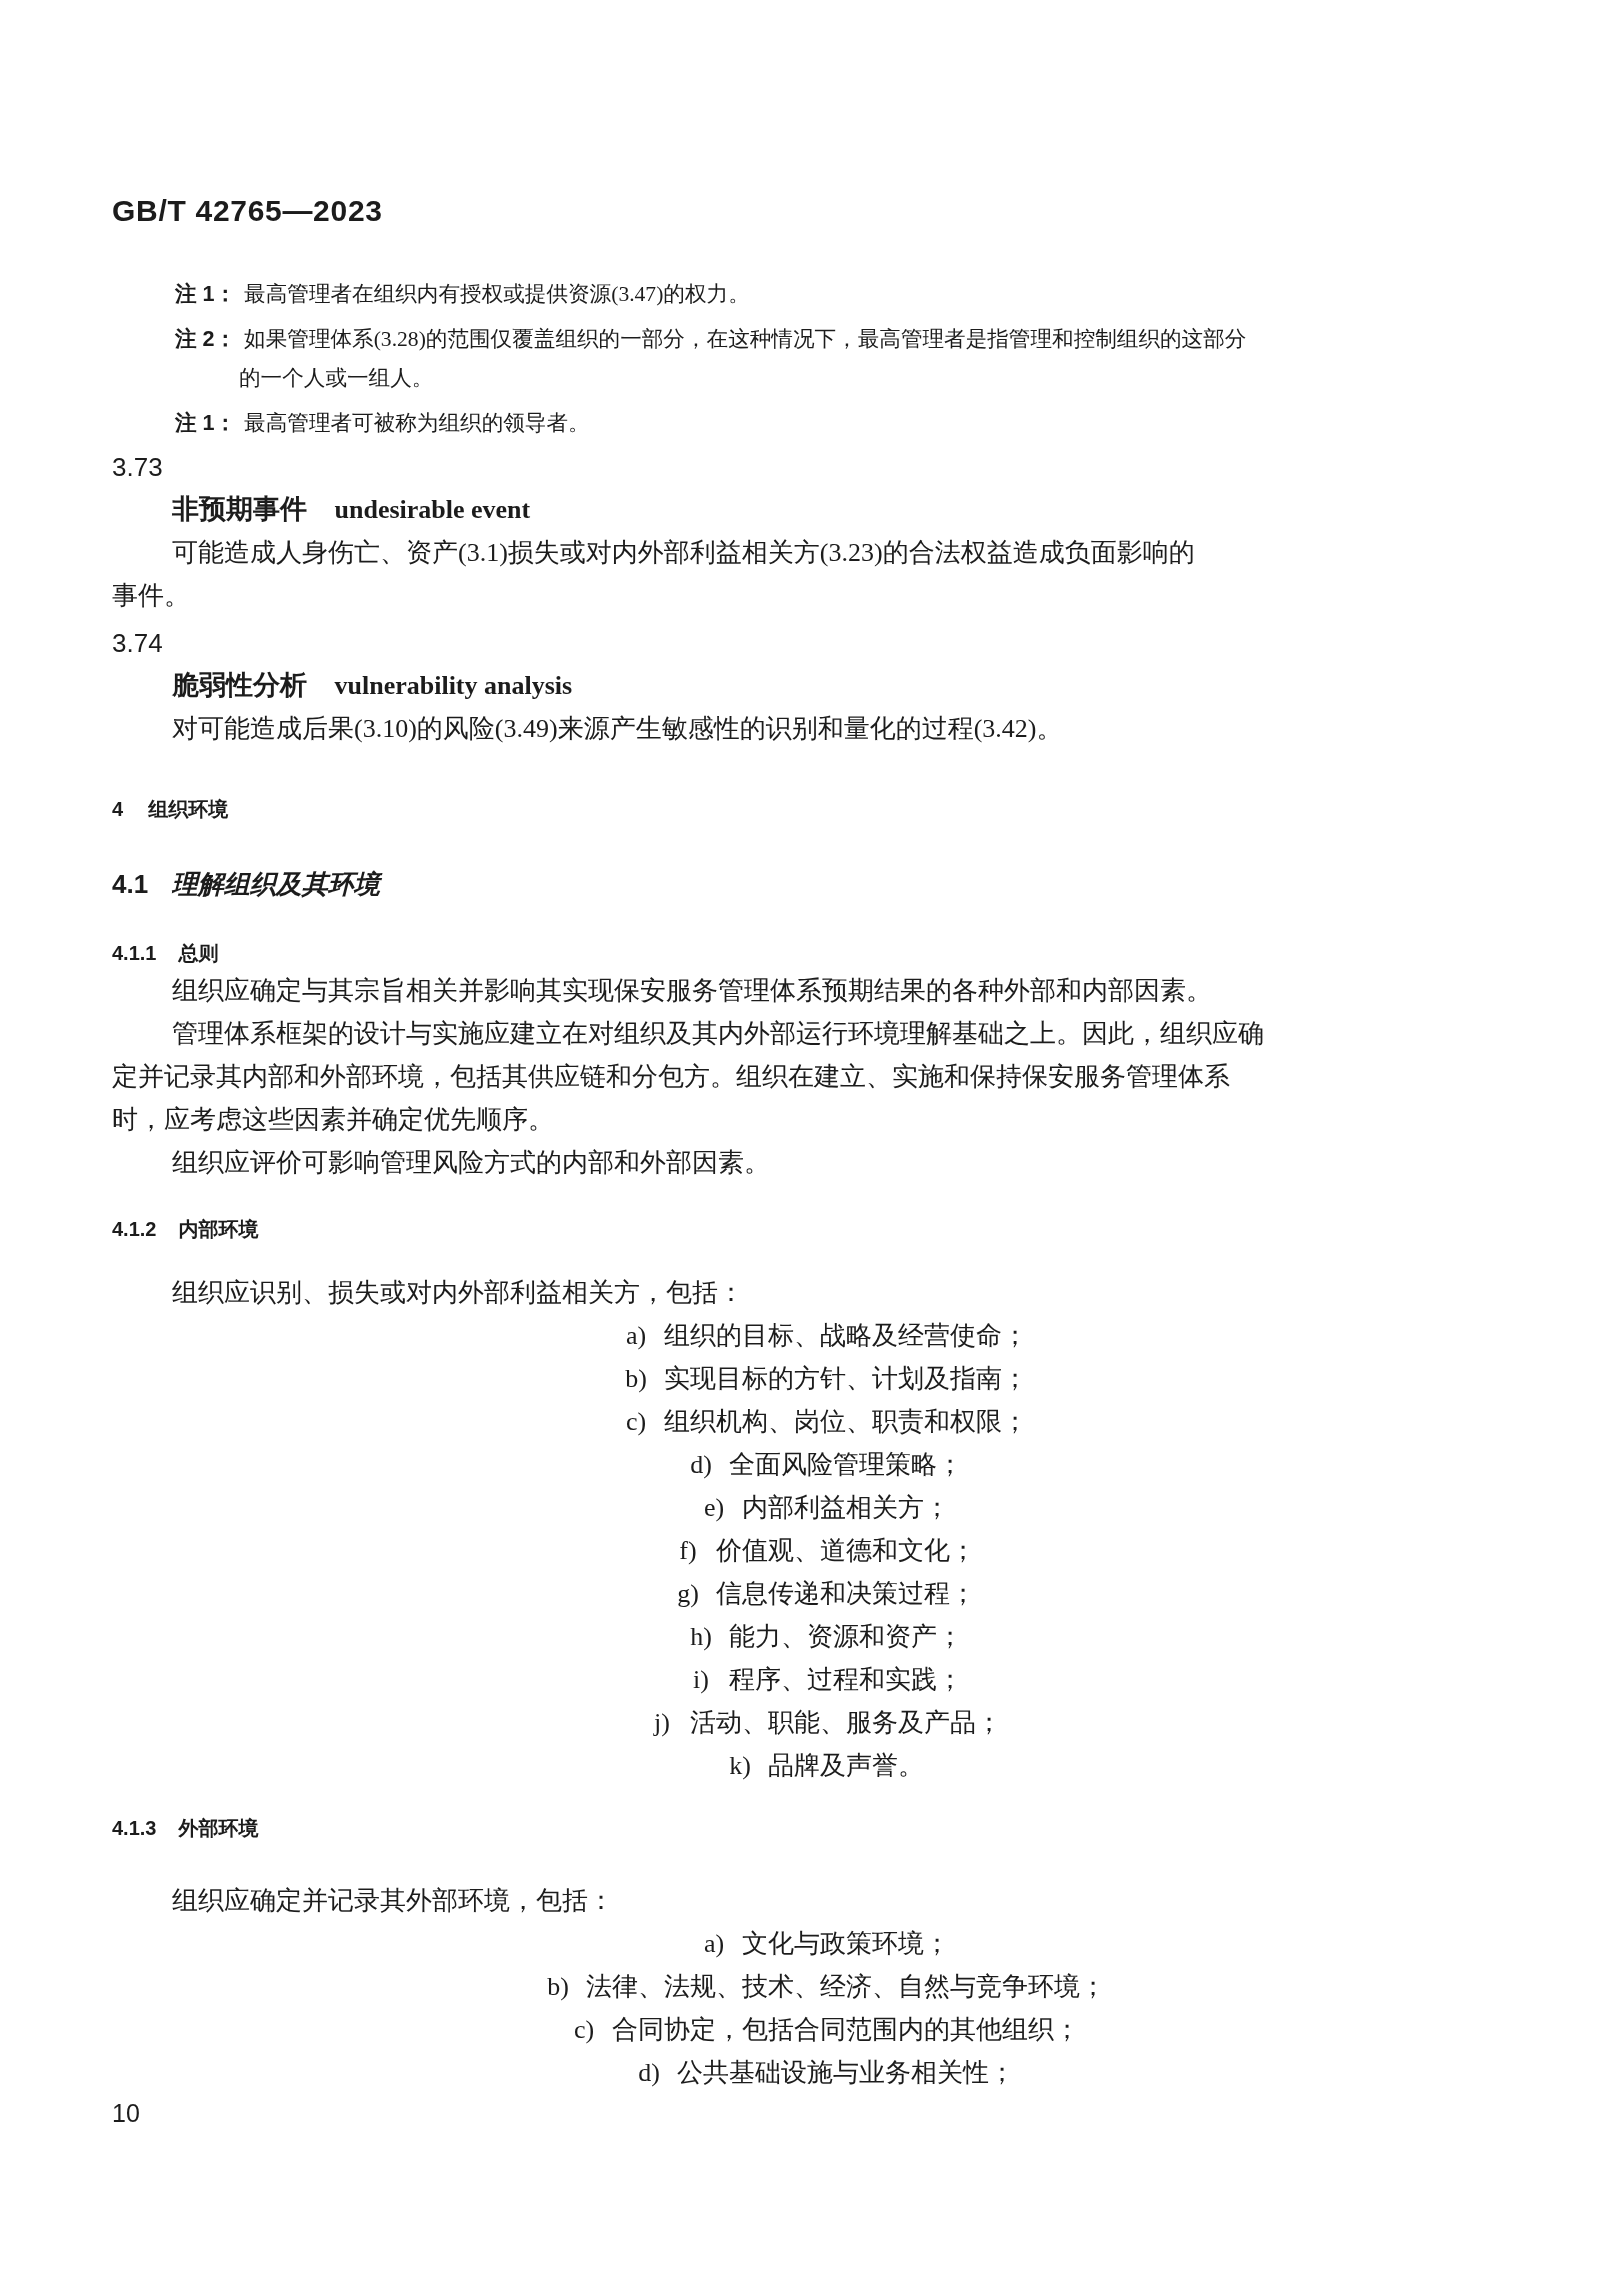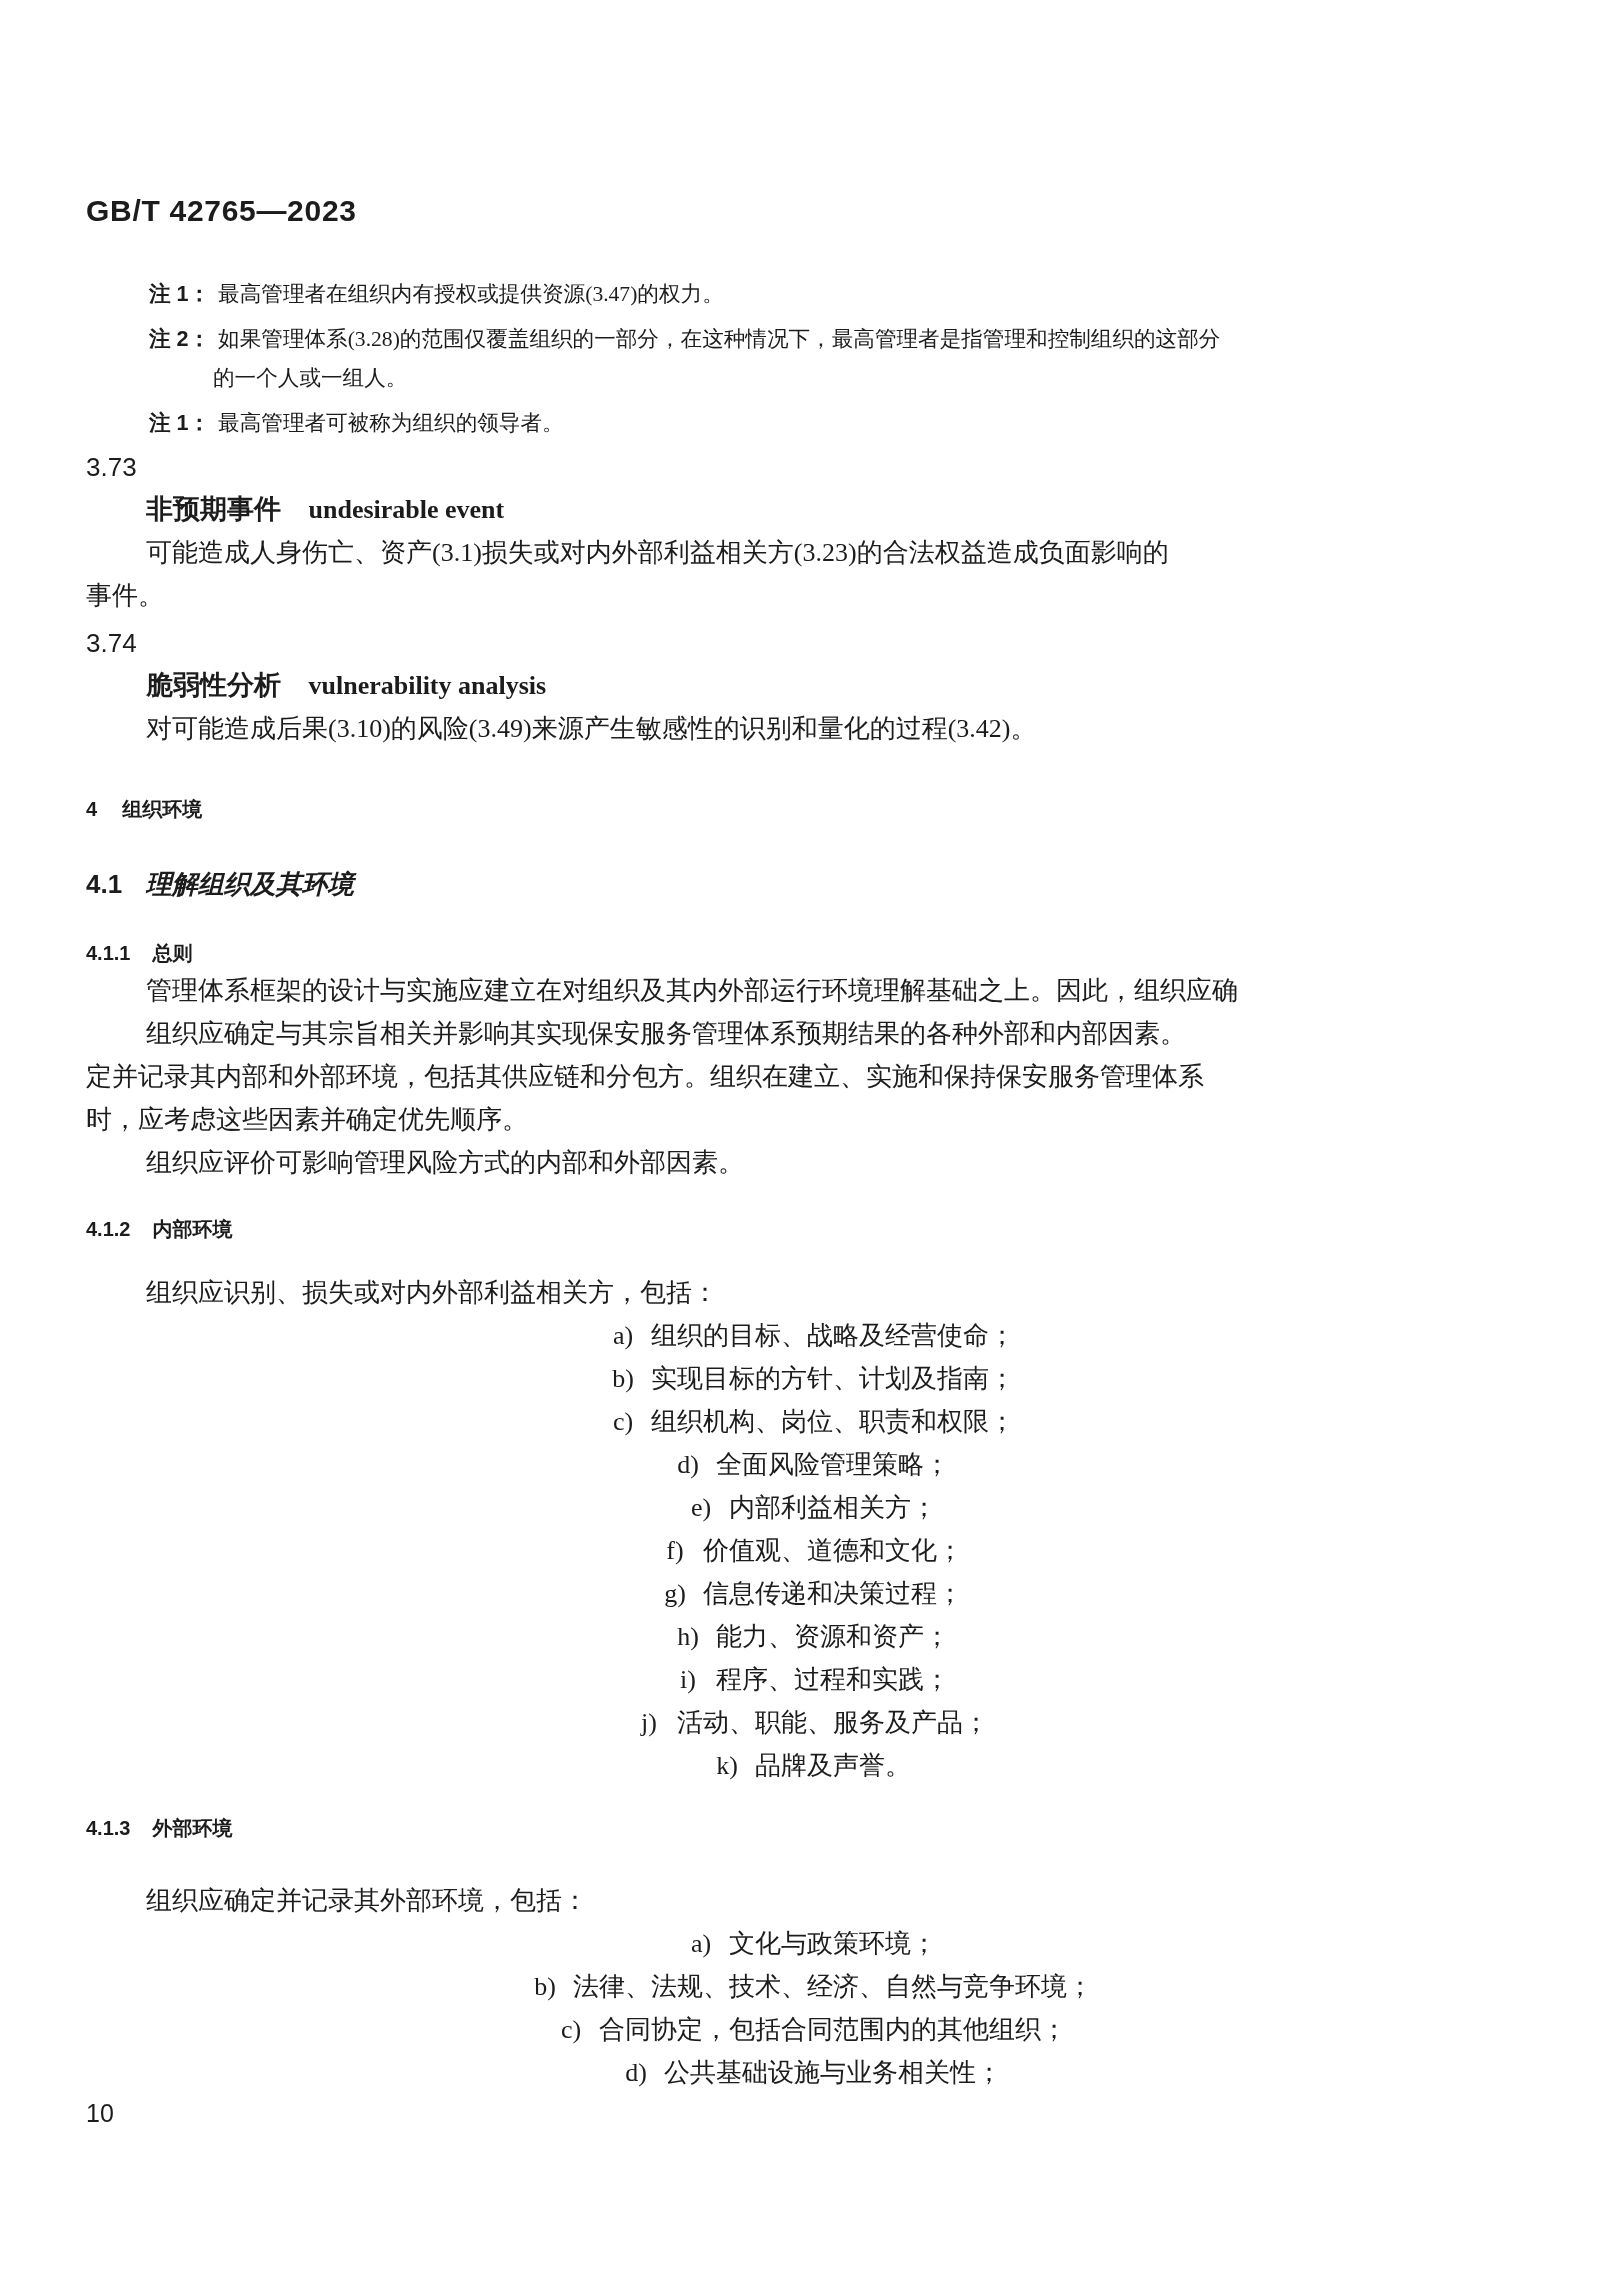--- a/index.html
+++ b/index.html
@@ -12,21 +12,21 @@
     height: 2295px;
     position: relative;
     color: #1c1c1c;
     font-family: "Liberation Serif", "DejaVu Serif", serif;
     overflow: hidden;
   }
   .page {
     box-sizing: border-box;
     width: 1623px;
     height: 2227px;
-    padding: 195px 164px 0 86px;
+    padding: 195px 164px 0 112px;
   }
   
   .doc-header {
     font-family: "Liberation Sans", "DejaVu Sans", sans-serif;
     font-weight: 700;
     font-size: 30px;
     line-height: 31px;
     letter-spacing: 0.7px;
   }
   
@@ -153,22 +153,22 @@
     <div class="term-line"><span class="term-zh">脆弱性分析</span><span class="term-en">vulnerability analysis</span></div>
     <div class="body-line indent">对可能造成后果(3.10)的风险(3.49)来源产生敏感性的识别和量化的过程(3.42)。</div>
   </section>
 
   <h1 class="h-chapter"><span>4</span><span class="h-title">组织环境</span></h1>
 
   <h2 class="h-sec"><span>4.1</span><span class="h-title">理解组织及其环境</span></h2>
 
   <h3 class="h-sub"><span>4.1.1</span><span class="h-title">总则</span></h3>
 
+  <p class="p-line indent para-first">组织应确定与其宗旨相关并影响其实现保安服务管理体系预期结果的各种外部和内部因素。</p>
   <p class="p-line indent">管理体系框架的设计与实施应建立在对组织及其内外部运行环境理解基础之上。因此，组织应确</p>
-  <p class="p-line indent para-first">组织应确定与其宗旨相关并影响其实现保安服务管理体系预期结果的各种外部和内部因素。</p>
   <p class="p-line">定并记录其内部和外部环境，包括其供应链和分包方。组织在建立、实施和保持保安服务管理体系</p>
   <p class="p-line">时，应考虑这些因素并确定优先顺序。</p>
   <p class="p-line indent">组织应评价可影响管理风险方式的内部和外部因素。</p>
 
   <h3 class="h-sub h-412"><span>4.1.2</span><span class="h-title">内部环境</span></h3>
 
   <p class="p-line indent intro-412">组织应识别、损失或对内外部利益相关方，包括：</p>
 
   <div class="list">
     <div class="list-item"><span class="list-marker">a)</span><span>组织的目标、战略及经营使命；</span></div>

